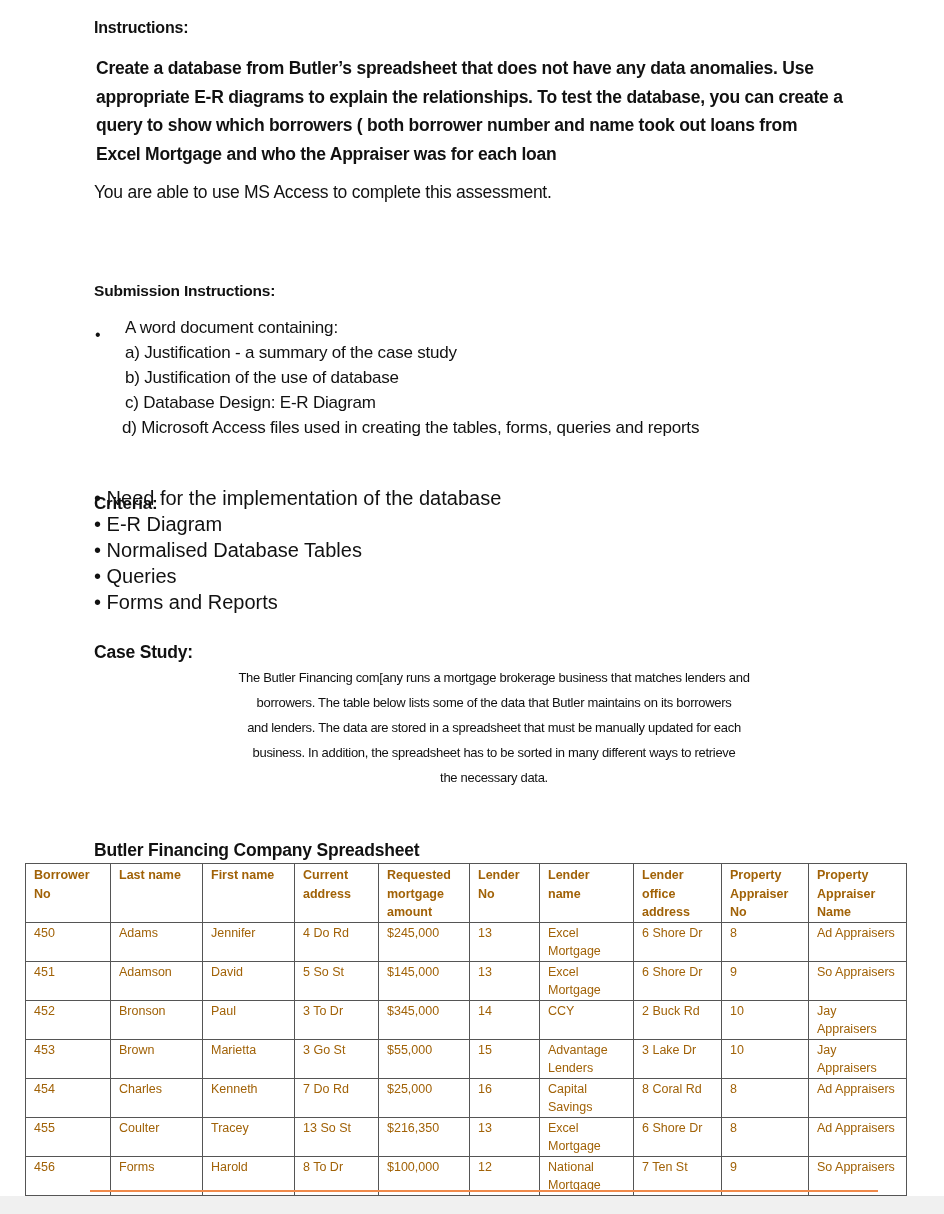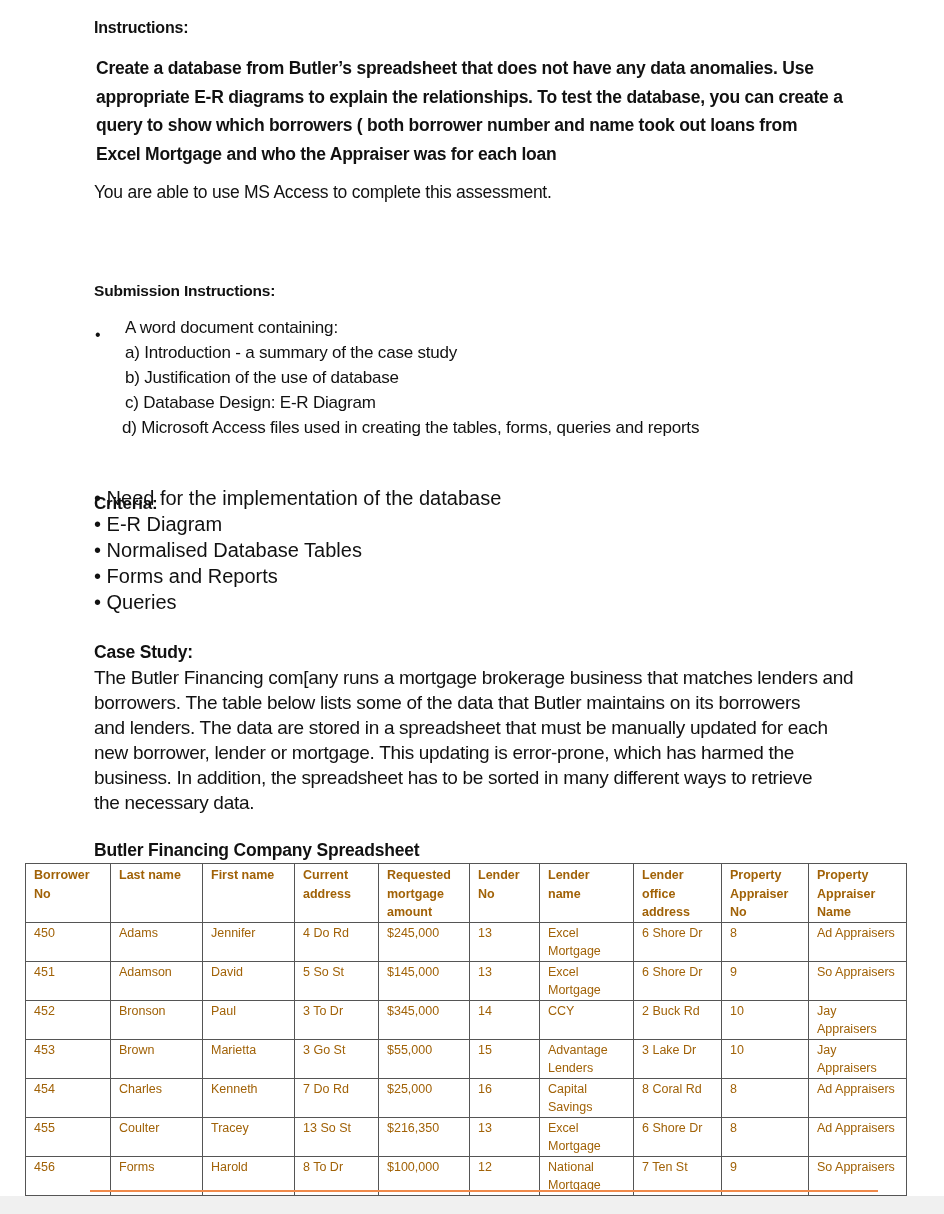--- a/index.html
+++ b/index.html
@@ -48,23 +48,24 @@
     .sub-text {
       font-size: 17px;
       line-height: 25px;
       letter-spacing: -0.2px;
     }
     .crit-text {
       font-size: 20px;
       line-height: 26px;
     }
     .case-text {
-      font-size: 19px;
+      font-size: 13px;
       line-height: 25px;
       letter-spacing: -0.3px;
+      text-align: center;
     }
     .bullet-dot {
       position: absolute;
       left: 95px;
       top: 326px;
       font-size: 16px;
     }
     .table-title {
       position: absolute;
       left: 94px;
@@ -116,43 +117,42 @@
 
   <div class="abs body-text" style="left:94px; top:178px;">You are able to use MS Access to complete this assessment.</div>
 
   <div class="abs h-bold" style="left:94px; top:273px; font-size:15.5px;margin-top:9px;">Submission Instructions:</div>
 
   <span class="bullet-dot">•</span>
 
   <div class="abs sub-text" style="left:125px; top:315px;">A word document containing:</div>
 
   <ul class="abs sub-text sublist" style="left:125px; top:340px; width:700px;">
-    <li>a) Introduction - a summary of the case study</li>
+    <li>a) Justification - a summary of the case study</li>
     <li>b) Justification of the use of database</li>
     <li>c) Database Design: E-R Diagram</li>
     <li style="margin-left:-3px;">d) Microsoft Access files used in creating the tables, forms, queries and reports</li>
   </ul>
 
   <div class="abs h-bold" style="left:94px; top:462px; font-size:17px;margin-top:32px;">Criteria:</div>
 
   <ul class="abs crit-text criteria" style="left:94px; top:485px; width:500px;">
     <li>• Need for the implementation of the database</li>
     <li>• E-R Diagram</li>
     <li>• Normalised Database Tables</li>
+    <li>• Queries</li>
     <li>• Forms and Reports</li>
-    <li>• Queries</li>
   </ul>
 
   <div class="abs h-bold" style="left:94px; top:642px; font-size:17.5px;">Case Study:</div>
 
   <div class="abs case-text" style="left:94px; top:665px; width:800px;">
     <div>The Butler Financing com[any runs a mortgage brokerage business that matches lenders and</div>
     <div>borrowers. The table below lists some of the data that Butler maintains on its borrowers</div>
     <div>and lenders. The data are stored in a spreadsheet that must be manually updated for each</div>
-    <div>new borrower, lender or mortgage. This updating is error-prone, which has harmed the</div>
     <div>business. In addition, the spreadsheet has to be sorted in many different ways to retrieve</div>
     <div>the necessary data.</div>
   </div>
 
   <div class="table-title">Butler Financing Company Spreadsheet</div>
 
   <table class="sheet">
     <colgroup>
       <col style="width:85px">
       <col style="width:92px">

